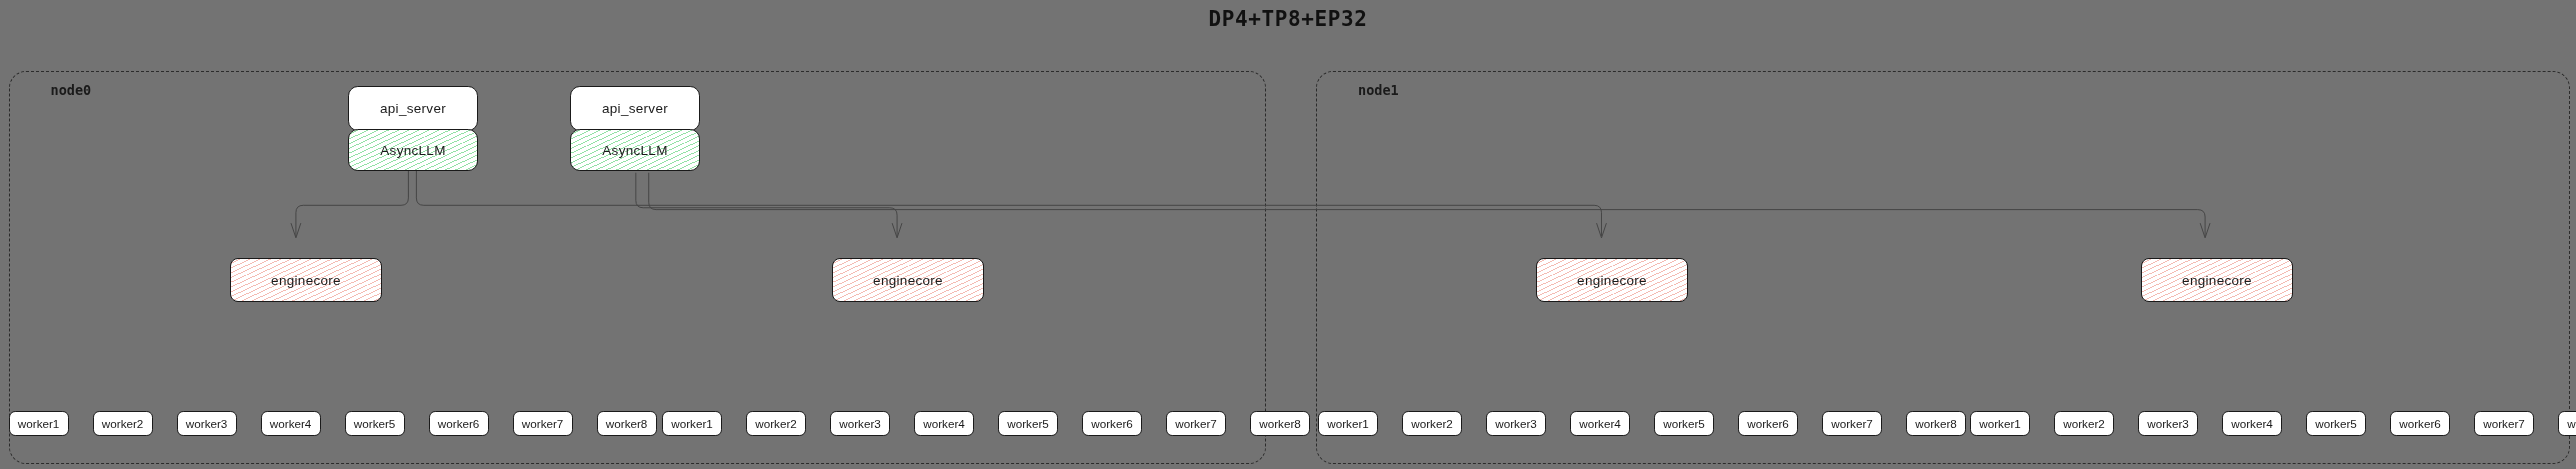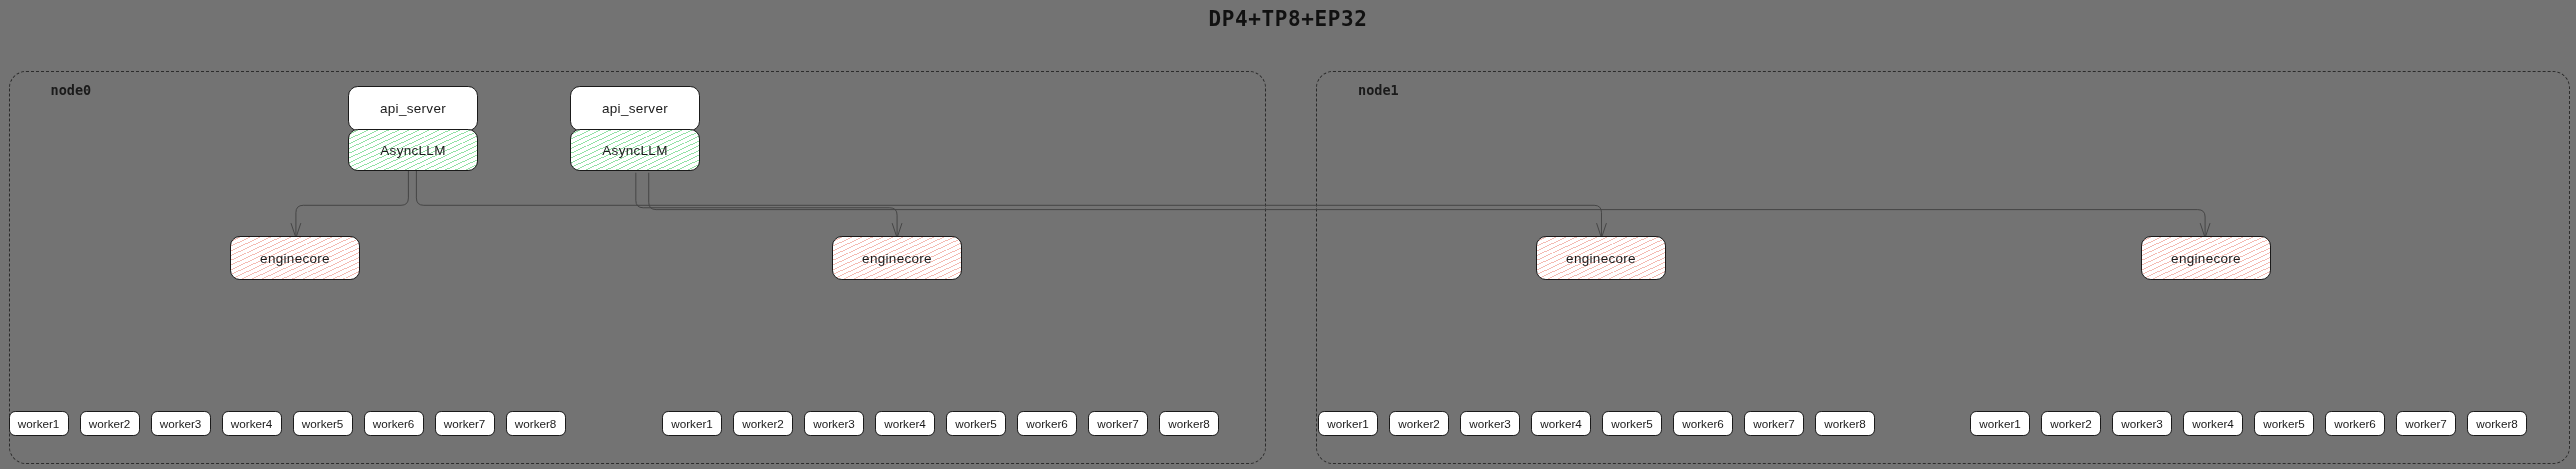--- a/index.html
+++ b/index.html
@@ -38,24 +38,24 @@
     background:#ffffff;
     z-index:3;
   }
   .pair-box{width:130px;height:45px;}
   .hatch-green{
     background:repeating-linear-gradient(155deg,#ffffff 0px,#ffffff 3.4px,#94e2a6 3.4px,#94e2a6 4.3px);
   }
   .hatch-pink{
     background:repeating-linear-gradient(155deg,#ffffff 0px,#ffffff 3.4px,#f4bcb4 3.4px,#f4bcb4 4.3px);
   }
-  .enginecore{width:130px;height:44px;top:236px;}
+  .enginecore{width:152px;height:44px;top:258px;border-radius:8px;}
   .worker-row{
     position:absolute;top:411px;
-    display:flex;gap:11px;
+    display:flex;gap:24px;
     z-index:3;
   }
   .worker{
     position:relative;
     box-sizing:border-box;
     width:60px;height:25px;
     border:1.2px solid #1a1a1a;border-radius:6.2px;
     display:flex;align-items:center;justify-content:center;
     font-size:11.7px;color:#1a1a1a;
     background:#ffffff;

